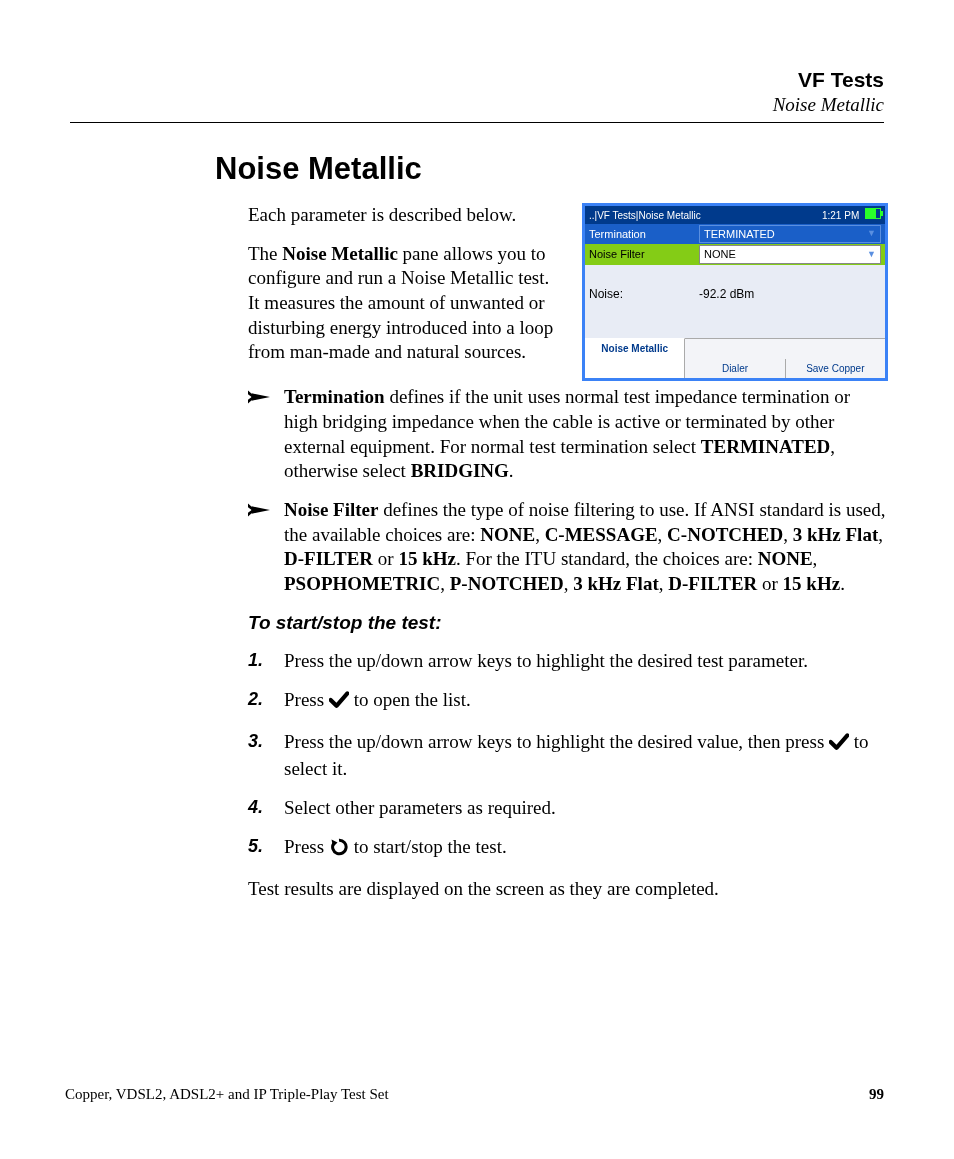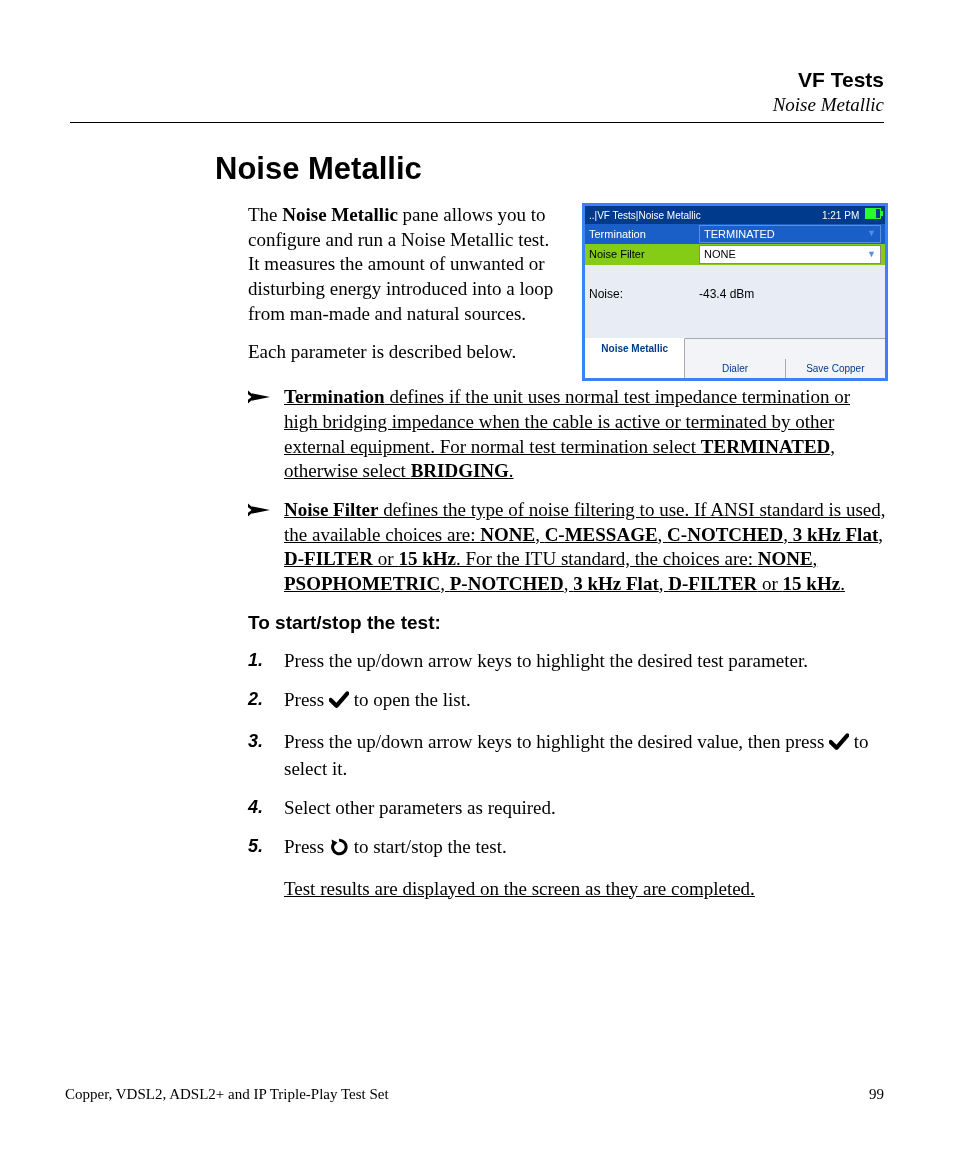--- a/index.html
+++ b/index.html
@@ -139,36 +139,36 @@
     background:#f3f4f8;
     margin-top:20px;
   }
   .ss-tab:last-child { border-right:none; }
   .ss-tab.active { background:#fff; border-top:1px solid #fff; margin-top:-1px; font-weight:700; }
 
   .bullet-list { margin: 0; padding: 0; }
   .bullet-item {
     display: flex;
     margin-bottom: 14px;
-    text-decoration: underline;
   }
   .bullet-arrow {
     width: 36px;
     flex-shrink: 0;
     font-size: 18px;
     font-weight: 900;
     padding-top: 2px;
   }
   .bullet-arrow svg { width:22px; height:14px; }
   .bullet-text { flex:1; }
   .bold { font-weight: 700; }
 
   .subhead {
     font-family: "Segoe UI", Arial, sans-serif;
     font-weight: 700;
+    font-style: italic;
     font-size: 19px;
     margin: 10px 0 14px 0;
   }
 
   .num-list { margin:0; padding:0; counter-reset: step; }
   .num-item {
     display:flex;
     margin-bottom: 14px;
   }
   .num-item .n {
@@ -180,35 +180,33 @@
     font-size: 18px;
   }
   .num-item .t { flex:1; }
   .inline-icon {
     display:inline-block;
     vertical-align: -3px;
   }
   .inline-icon svg { width:20px; height:18px; }
 
   .after-list {
-    margin-left: 36px;
     margin-top: 2px;
-    text-decoration: underline;
   }
 
   .footer {
     position: absolute;
     left: 65px;
     right: 70px;
     bottom: 56px;
     display:flex;
     justify-content: space-between;
     font-size: 15px;
   }
-  .footer .pn { font-weight:400; }
+  .footer .pn { font-weight:700; }
 </style>
 </head>
 <body>
 
 <div class="page">
 
   <div class="header-block">
     <div class="header-title">VF Tests</div>
     <div class="header-sub">Noise Metallic</div>
   </div>
@@ -238,35 +236,35 @@
         <div class="ss-row">
           <div class="ss-label">Noise Filter</div>
           <div class="ss-field">
             <span>NONE</span>
             <span class="ss-caret">▼</span>
           </div>
         </div>
         <div class="ss-results">
           <div class="ss-results-row">
             <span class="l">Noise:</span>
-            <span>-43.4 dBm</span>
+            <span>-92.2 dBm</span>
           </div>
         </div>
         <div class="ss-tabs">
           <div class="ss-tab active">Noise Metallic</div>
           <div class="ss-tab">Dialer</div>
           <div class="ss-tab">Save Copper</div>
         </div>
       </div>
 
       <div class="intro-text">
+        <p>Each parameter is described below.</p>
         <p>
           <span>The </span><span class="bold">Noise Metallic</span><span> pane allows you to configure and run a Noise Metallic test. It measures the amount of unwanted or disturbing energy introduced into a loop from man-made and natural sources.</span>
         </p>
-        <p>Each parameter is described below.</p>
       </div>
     </div>
 
     <div class="bullet-list">
       <div class="bullet-item">
         <div class="bullet-arrow">
           <svg viewBox="0 0 24 14">
               <polygon points="0,0 8,7 0,14 0,10 4,7 0,4" fill="#000"></polygon>
               <polygon points="4,3 24,7 4,11" fill="#000"></polygon>
             </svg>

